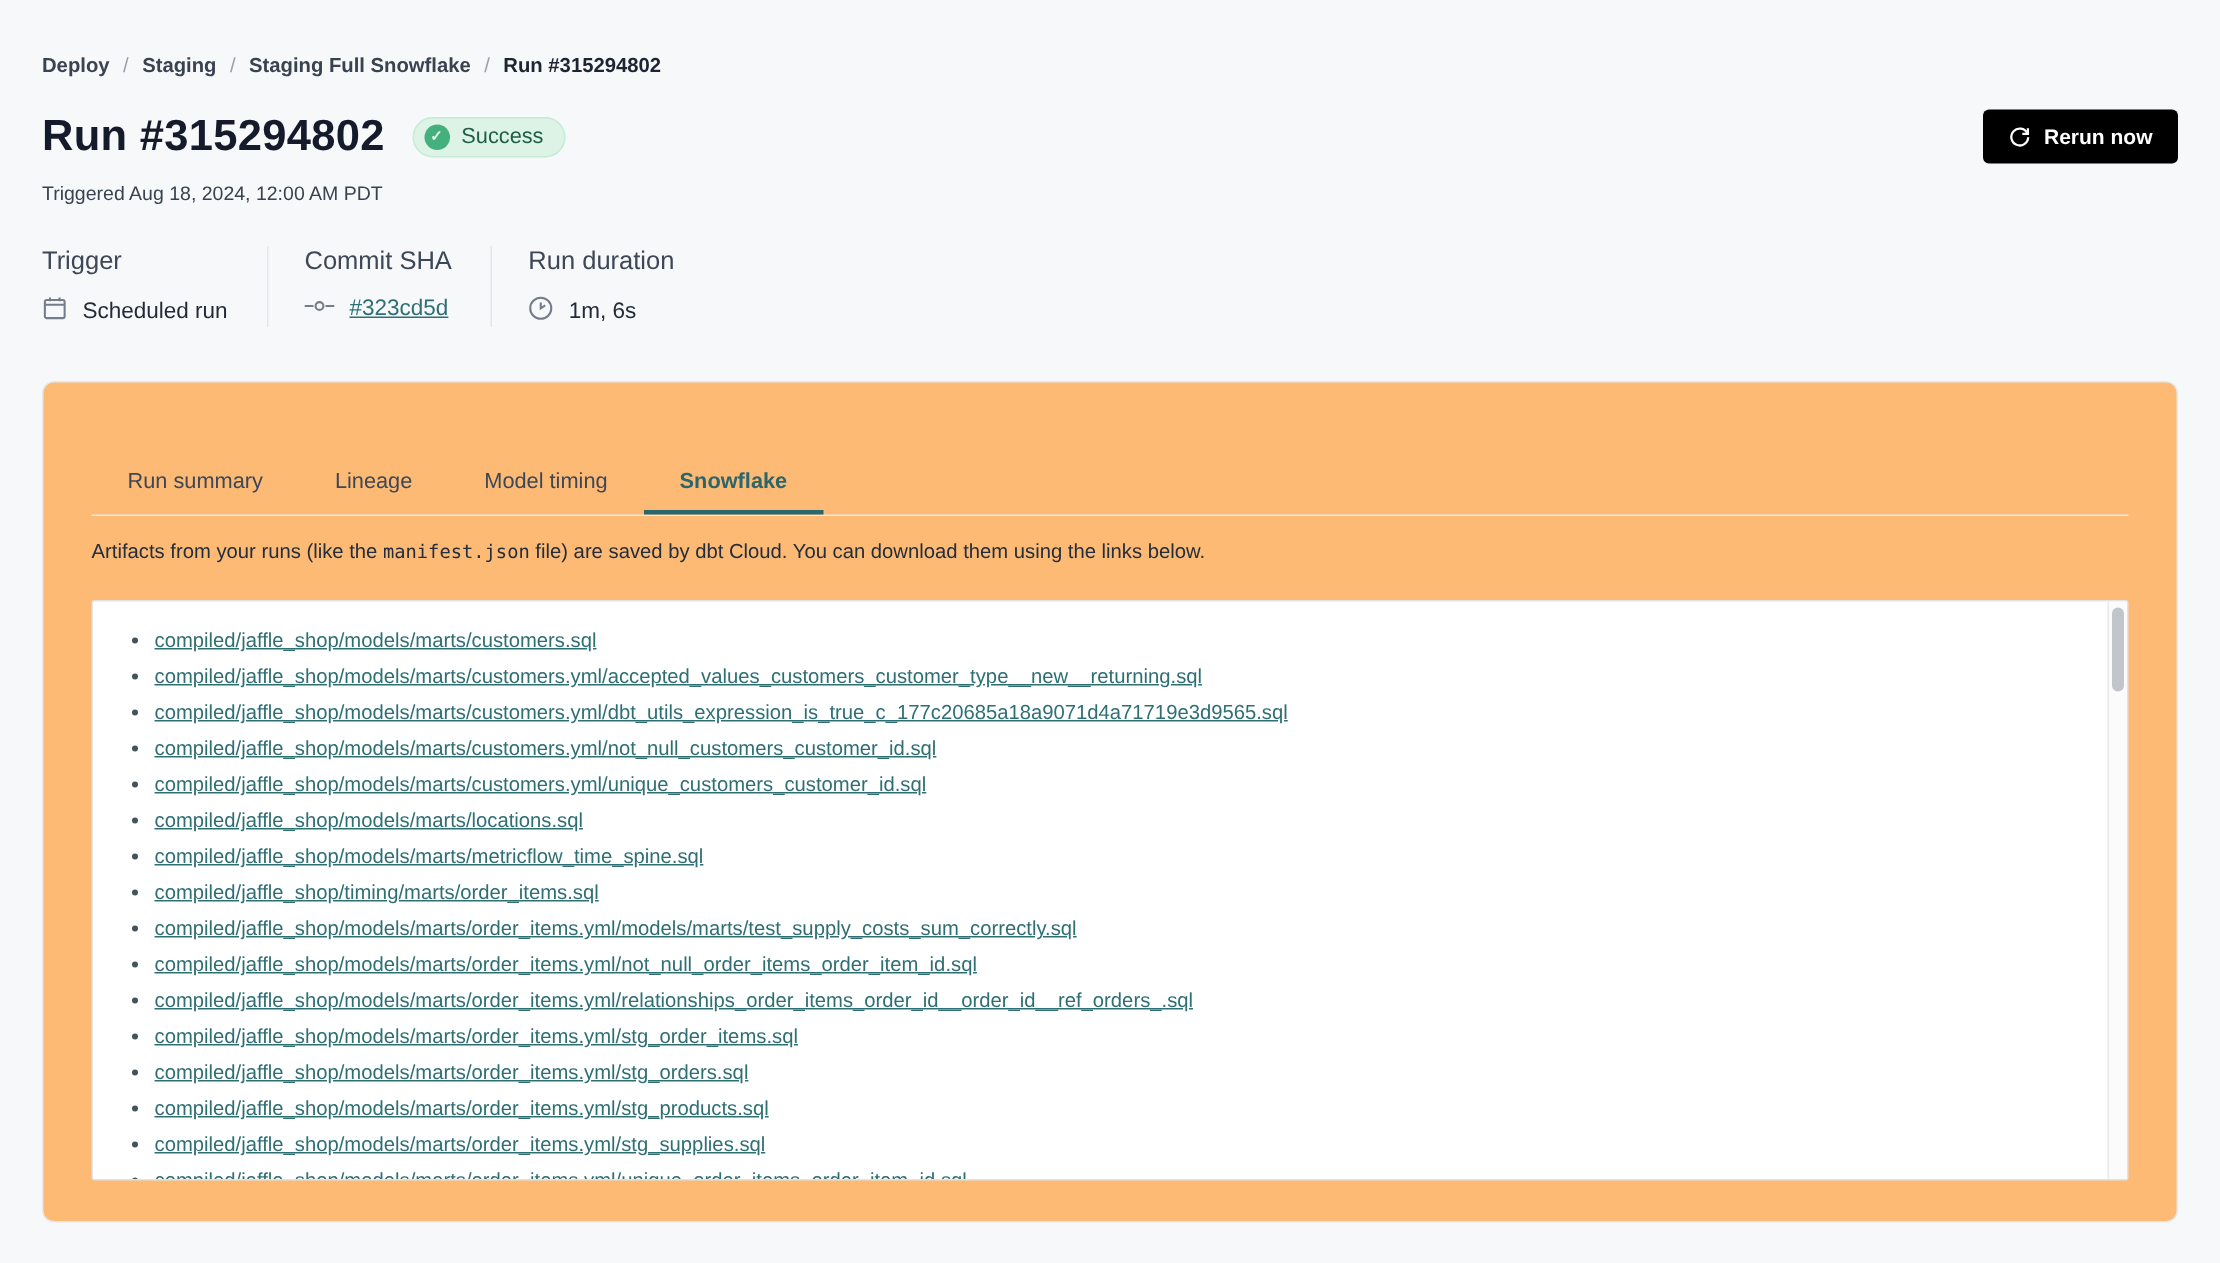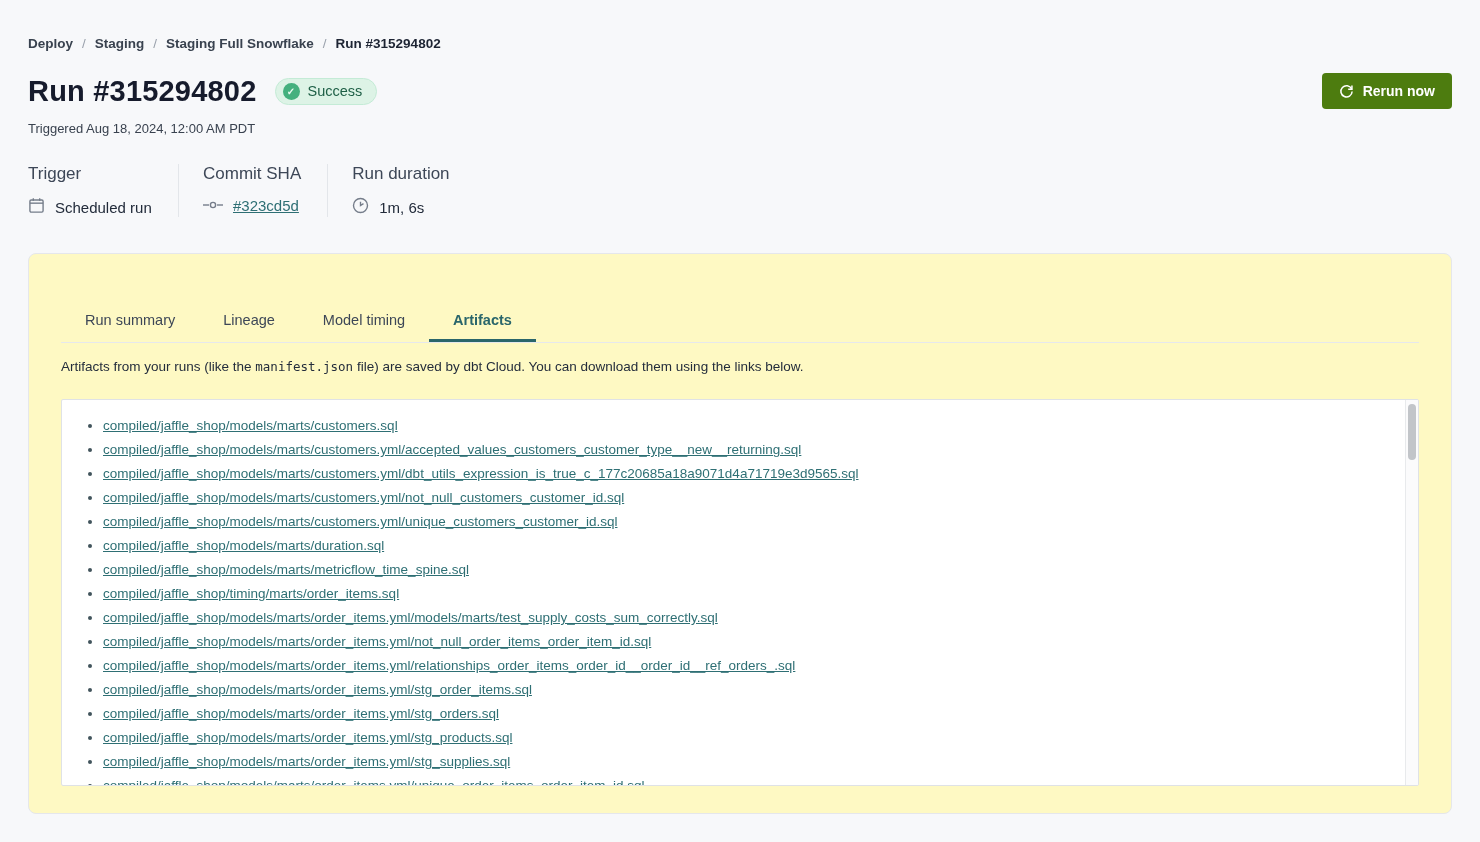--- a/index.html
+++ b/index.html
@@ -28,39 +28,39 @@
     background: #ddf3e6; border: 1px solid #c4ebd6; border-radius: 16px;
     padding: 4px 14px 4px 7px; font-size: 14.5px; color: #1e5f46;
   }
   .check-circle {
     width: 17px; height: 17px; border-radius: 50%; background: #44b07e;
     display: inline-flex; align-items: center; justify-content: center;
     color: #eafaf1; font-size: 10px; font-weight: 700;
   }
   .rerun-btn {
     display: inline-flex; align-items: center; gap: 9px;
-    background: #4d7c0f; color: #ffffff; border: none; border-radius: 4px;
+    background: #000000; color: #ffffff; border: none; border-radius: 4px;
     padding: 10px 17px; font-size: 14px; font-weight: 600; cursor: pointer;
     font-family: "Liberation Sans", sans-serif;
   }
   .rerun-btn svg { display: block; }
   .triggered { margin-top: 12px; font-size: 13px; color: #39424f; }
 
   
   .meta { display: flex; margin-top: 28px; }
   .meta-col { padding-right: 26px; min-width: 150px; }
   .meta-col + .meta-col { border-left: 1px solid #e3e6ea; padding-left: 24px; min-width: 0; }
   .meta-label { font-size: 17px; color: #3d4757; margin-bottom: 13px; }
   .meta-value { display: flex; align-items: center; gap: 10px; font-size: 15px; color: #222b3a; }
   .meta-value svg { color: #757d8a; flex: none; }
   a.commit-link { color: #2e6f74; text-decoration: underline; }
 
   
   .card {
-    margin-top: 36px; background: #fef9c3;
+    margin-top: 36px; background: #fdba74;
     border: 1px solid #e5e7eb; border-radius: 8px;
     padding: 28px 32px 30px; height: 561px;
   }
   .tabs { display: flex; margin-top: 20px; border-bottom: 1px solid #e6e8ec; }
   .tab { padding: 10px 24px 14px; font-size: 14.5px; color: #3d4757; cursor: pointer; white-space: nowrap; }
   .tab.active { color: #2a666b; font-weight: 700; box-shadow: inset 0 -3px 0 #2a666b; }
 
   .artifacts-desc { margin-top: 16px; font-size: 13.5px; color: #242d3c; }
   .artifacts-desc code { font-family: "DejaVu Sans Mono", monospace; font-size: 12.5px; text-align: center; }
 
@@ -157,33 +157,33 @@
         <span>1m, 6s</span>
       </div>
     </div>
   </div>
 
   <div class="card">
     <div class="tabs">
         <div class="tab">Run summary</div>
         <div class="tab">Lineage</div>
         <div class="tab">Model timing</div>
-        <div class="tab active">Artifacts</div>
+        <div class="tab active">Snowflake</div>
       </div>
 
     <p class="artifacts-desc"><span>Artifacts from your runs (like the </span><code>manifest.json</code><span> file) are saved by dbt Cloud. You can download them using the links below.</span></p>
 
     <div class="list-box">
       <ul>
           <li><a href="#">compiled/jaffle_shop/models/marts/customers.sql</a></li>
           <li><a href="#">compiled/jaffle_shop/models/marts/customers.yml/accepted_values_customers_customer_type__new__returning.sql</a></li>
           <li><a href="#">compiled/jaffle_shop/models/marts/customers.yml/dbt_utils_expression_is_true_c_177c20685a18a9071d4a71719e3d9565.sql</a></li>
           <li><a href="#">compiled/jaffle_shop/models/marts/customers.yml/not_null_customers_customer_id.sql</a></li>
           <li><a href="#">compiled/jaffle_shop/models/marts/customers.yml/unique_customers_customer_id.sql</a></li>
-          <li><a href="#">compiled/jaffle_shop/models/marts/duration.sql</a></li>
+          <li><a href="#">compiled/jaffle_shop/models/marts/locations.sql</a></li>
           <li><a href="#">compiled/jaffle_shop/models/marts/metricflow_time_spine.sql</a></li>
           <li><a href="#">compiled/jaffle_shop/timing/marts/order_items.sql</a></li>
           <li><a href="#">compiled/jaffle_shop/models/marts/order_items.yml/models/marts/test_supply_costs_sum_correctly.sql</a></li>
           <li><a href="#">compiled/jaffle_shop/models/marts/order_items.yml/not_null_order_items_order_item_id.sql</a></li>
           <li><a href="#">compiled/jaffle_shop/models/marts/order_items.yml/relationships_order_items_order_id__order_id__ref_orders_.sql</a></li>
           <li><a href="#">compiled/jaffle_shop/models/marts/order_items.yml/stg_order_items.sql</a></li>
           <li><a href="#">compiled/jaffle_shop/models/marts/order_items.yml/stg_orders.sql</a></li>
           <li><a href="#">compiled/jaffle_shop/models/marts/order_items.yml/stg_products.sql</a></li>
           <li><a href="#">compiled/jaffle_shop/models/marts/order_items.yml/stg_supplies.sql</a></li>
           <li><a href="#">compiled/jaffle_shop/models/marts/order_items.yml/unique_order_items_order_item_id.sql</a></li>

